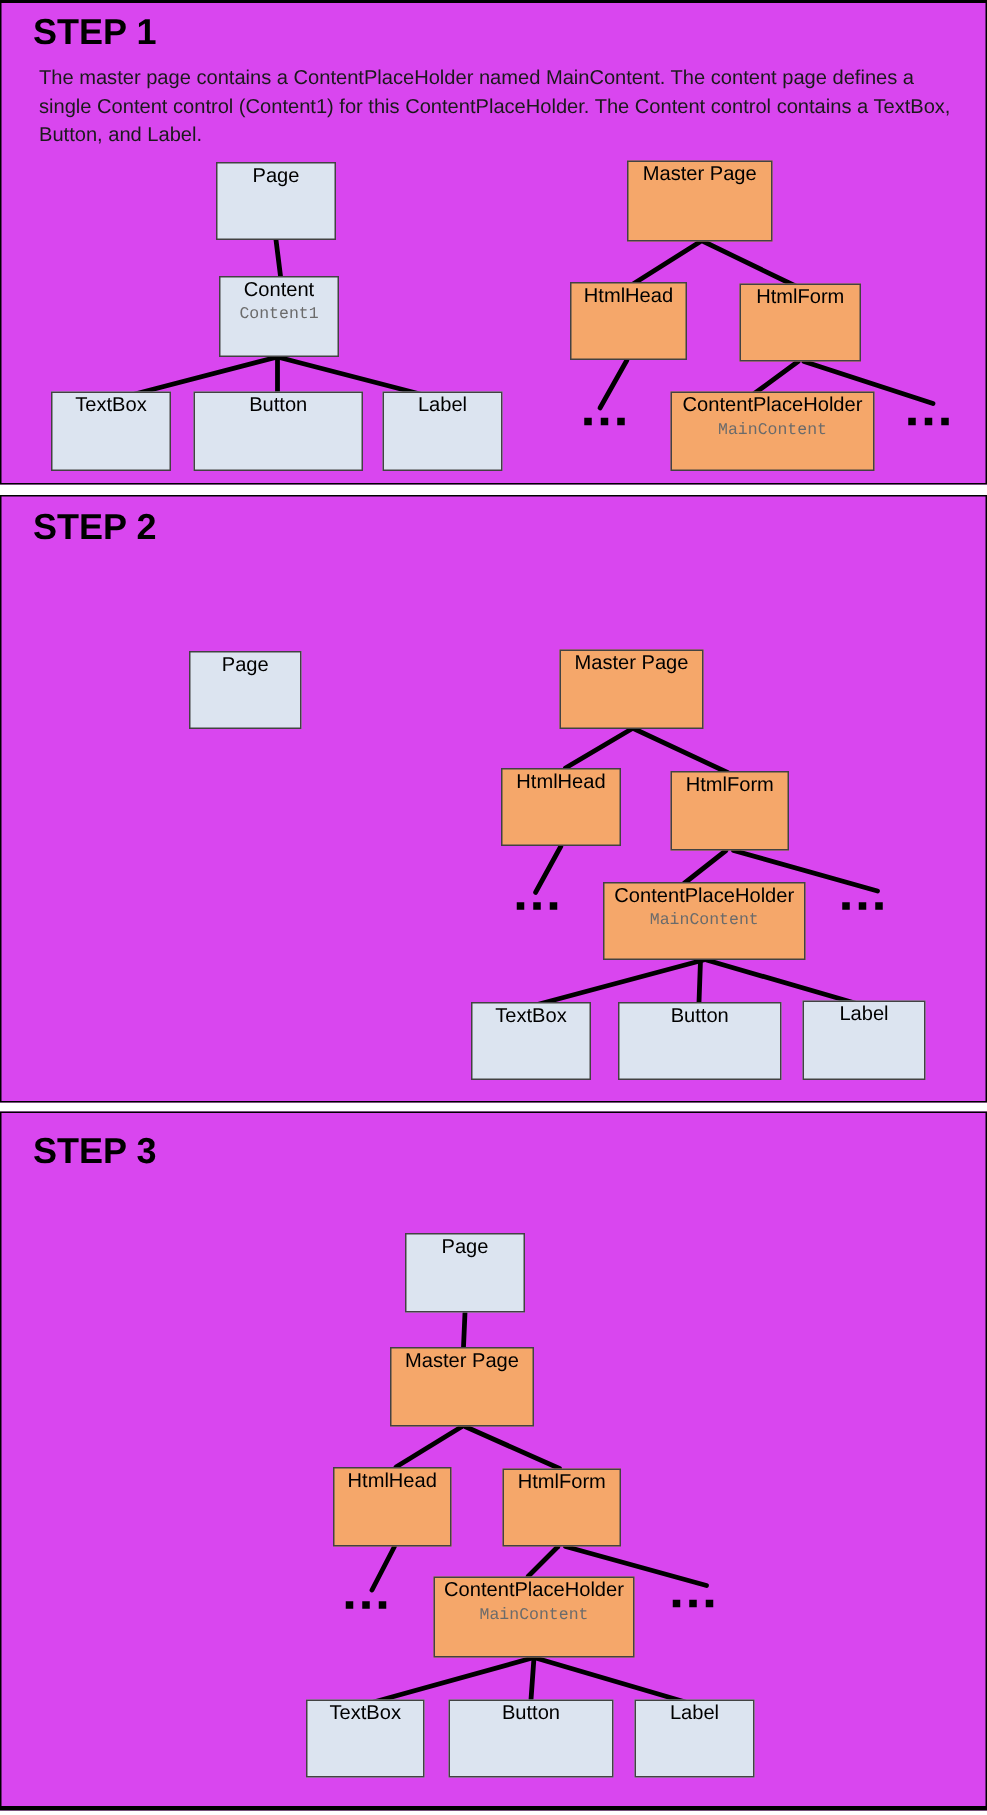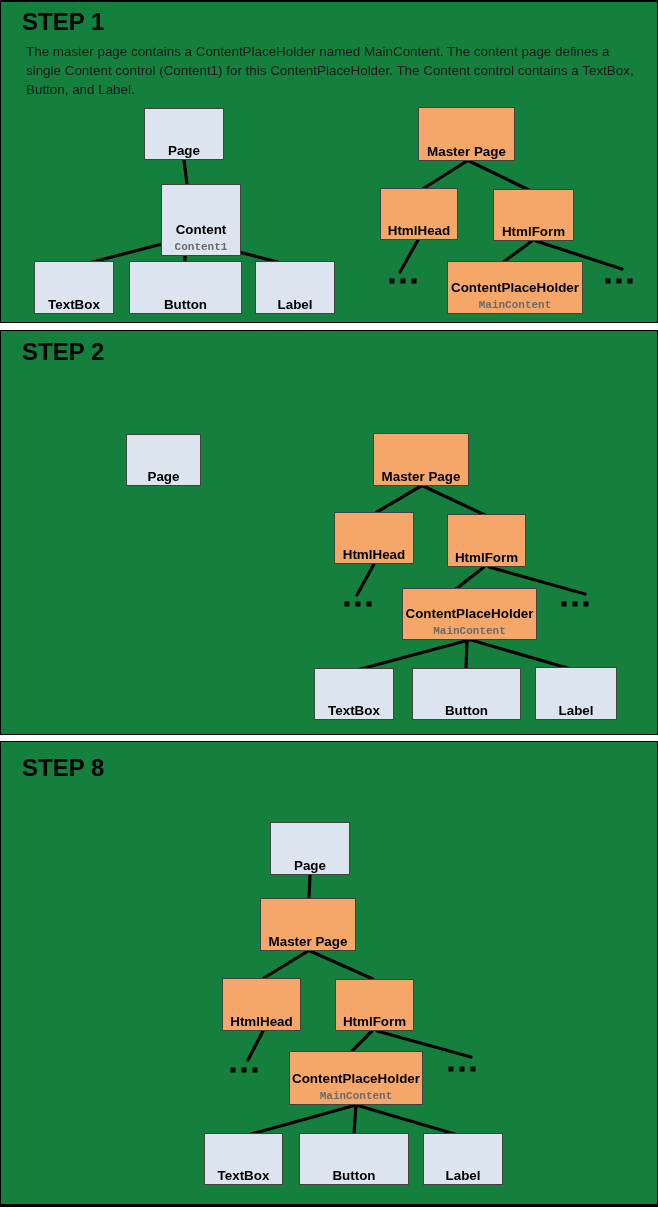--- a/index.html
+++ b/index.html
@@ -1,26 +1,26 @@
 <!DOCTYPE html>
 <html><head>
 <meta charset="utf-8">
 <style>
   html,body{margin:0;padding:0;background:#ffffff;}
   body{width:658px;height:1210px;position:relative;font-family:"Liberation Sans",sans-serif;}
-  .panel{position:absolute;left:0;width:658px;box-sizing:border-box;border:1px solid #000;background:#15803d;overflow:hidden;}
+  .panel{position:absolute;left:0;width:658px;box-sizing:border-box;border:1px solid #000;background:#d946ef;overflow:hidden;}
   .p1{top:0;height:323px;border-top-width:2px;}
   .p2{top:330px;height:405px;}
   .p3{top:741px;height:466px;border-bottom-width:3px;}
   .step-title{position:absolute;left:21px;margin:0;font-size:24px;line-height:26px;font-weight:bold;color:#000;letter-spacing:0;}
   .p1 .step-title{top:7px}.p2 .step-title{top:8px}.p3 .step-title{top:13px}
   .step-desc{position:absolute;left:21px;margin:4px;font-size:13.4px;line-height:19px;color:#1a1a1a;width:616px;}
   .p1 .step-desc{top:36px}.p2 .step-desc{top:40px}.p3 .step-desc{top:50px}
   svg.lines{position:absolute;left:0;top:0;pointer-events:none;}
-  .node{position:absolute;box-sizing:border-box;border:1.5px solid #424242;display:flex;flex-direction:column;align-items:center;justify-content:flex-end;text-align:center;font-weight:bold;}
+  .node{position:absolute;box-sizing:border-box;border:1.5px solid #424242;display:flex;flex-direction:column;align-items:center;justify-content:flex-start;text-align:center;}
   .node.content{background:#dce4f0;}
   .node.master{background:#f5a76a;}
   .node-label{font-size:13.4px;color:#000;line-height:16px;}
   .node-code{font-family:"Liberation Mono","DejaVu Sans Mono",monospace;font-size:11px;line-height:15px;color:#6b6b6b;margin-top:2px;}
   .dots{position:absolute;display:flex;gap:6px;transform:translate(-50%,-50%);}
   .dot{width:5px;height:5px;background:#000;}
 </style>
 </head>
 <body>
 
@@ -35,21 +35,21 @@
         <line x1="184" y1="236" x2="288" y2="263" stroke="#000000" stroke-width="3.2" stroke-linecap="round"></line>
         <line x1="466" y1="159" x2="420" y2="188" stroke="#000000" stroke-width="3.2" stroke-linecap="round"></line>
         <line x1="468" y1="159" x2="530" y2="189" stroke="#000000" stroke-width="3.2" stroke-linecap="round"></line>
         <line x1="417" y1="238" x2="399" y2="270" stroke="#000000" stroke-width="3.2" stroke-linecap="round"></line>
         <line x1="531" y1="239" x2="501" y2="261" stroke="#000000" stroke-width="3.2" stroke-linecap="round"></line>
         <line x1="535" y1="239" x2="621" y2="267" stroke="#000000" stroke-width="3.2" stroke-linecap="round"></line>
       </svg>
       <div class="node content" style="left: 143px; top: 106px; width: 80px; height: 52px;">
         <span class="node-label">Page</span>
       </div>
-      <div class="node content" style="left: 145px; top: 182px; width: 80px; height: 72px; margin-left: 15px;">
+      <div class="node content" style="left: 145px; top: 182px; width: 80px; height: 54px;">
         <span class="node-label">Content</span>
         <span class="node-code">Content1</span>
       </div>
       <div class="node content" style="left: 33px; top: 259px; width: 80px; height: 53px;">
         <span class="node-label">TextBox</span>
       </div>
       <div class="node content" style="left: 128px; top: 259px; width: 113px; height: 53px;">
         <span class="node-label">Button</span>
       </div>
       <div class="node content" style="left: 254px; top: 259px; width: 80px; height: 53px;">
@@ -121,21 +121,21 @@
         <div class="dot"></div>
         <div class="dot"></div>
       </div>
       <div class="dots" title="..." style="left: 574px; top: 273px;">
         <div class="dot"></div>
         <div class="dot"></div>
         <div class="dot"></div>
       </div>
     </section>
     <section class="panel p3">
-      <h2 class="step-title">STEP 8</h2>
+      <h2 class="step-title">STEP 3</h2>
       <svg class="lines" width="658" height="470">
         <line x1="309" y1="133" x2="308" y2="156" stroke="#000000" stroke-width="3.2" stroke-linecap="round"></line>
         <line x1="307" y1="209" x2="263" y2="236" stroke="#000000" stroke-width="3.2" stroke-linecap="round"></line>
         <line x1="309" y1="209" x2="372" y2="237" stroke="#000000" stroke-width="3.2" stroke-linecap="round"></line>
         <line x1="262" y1="289" x2="247" y2="318" stroke="#000000" stroke-width="3.2" stroke-linecap="round"></line>
         <line x1="371" y1="289" x2="351" y2="309" stroke="#000000" stroke-width="3.2" stroke-linecap="round"></line>
         <line x1="376" y1="289" x2="470" y2="315" stroke="#000000" stroke-width="3.2" stroke-linecap="round"></line>
         <line x1="355" y1="363" x2="247" y2="393" stroke="#000000" stroke-width="3.2" stroke-linecap="round"></line>
         <line x1="355" y1="363" x2="353" y2="391" stroke="#000000" stroke-width="3.2" stroke-linecap="round"></line>
         <line x1="355" y1="363" x2="457" y2="393" stroke="#000000" stroke-width="3.2" stroke-linecap="round"></line>

